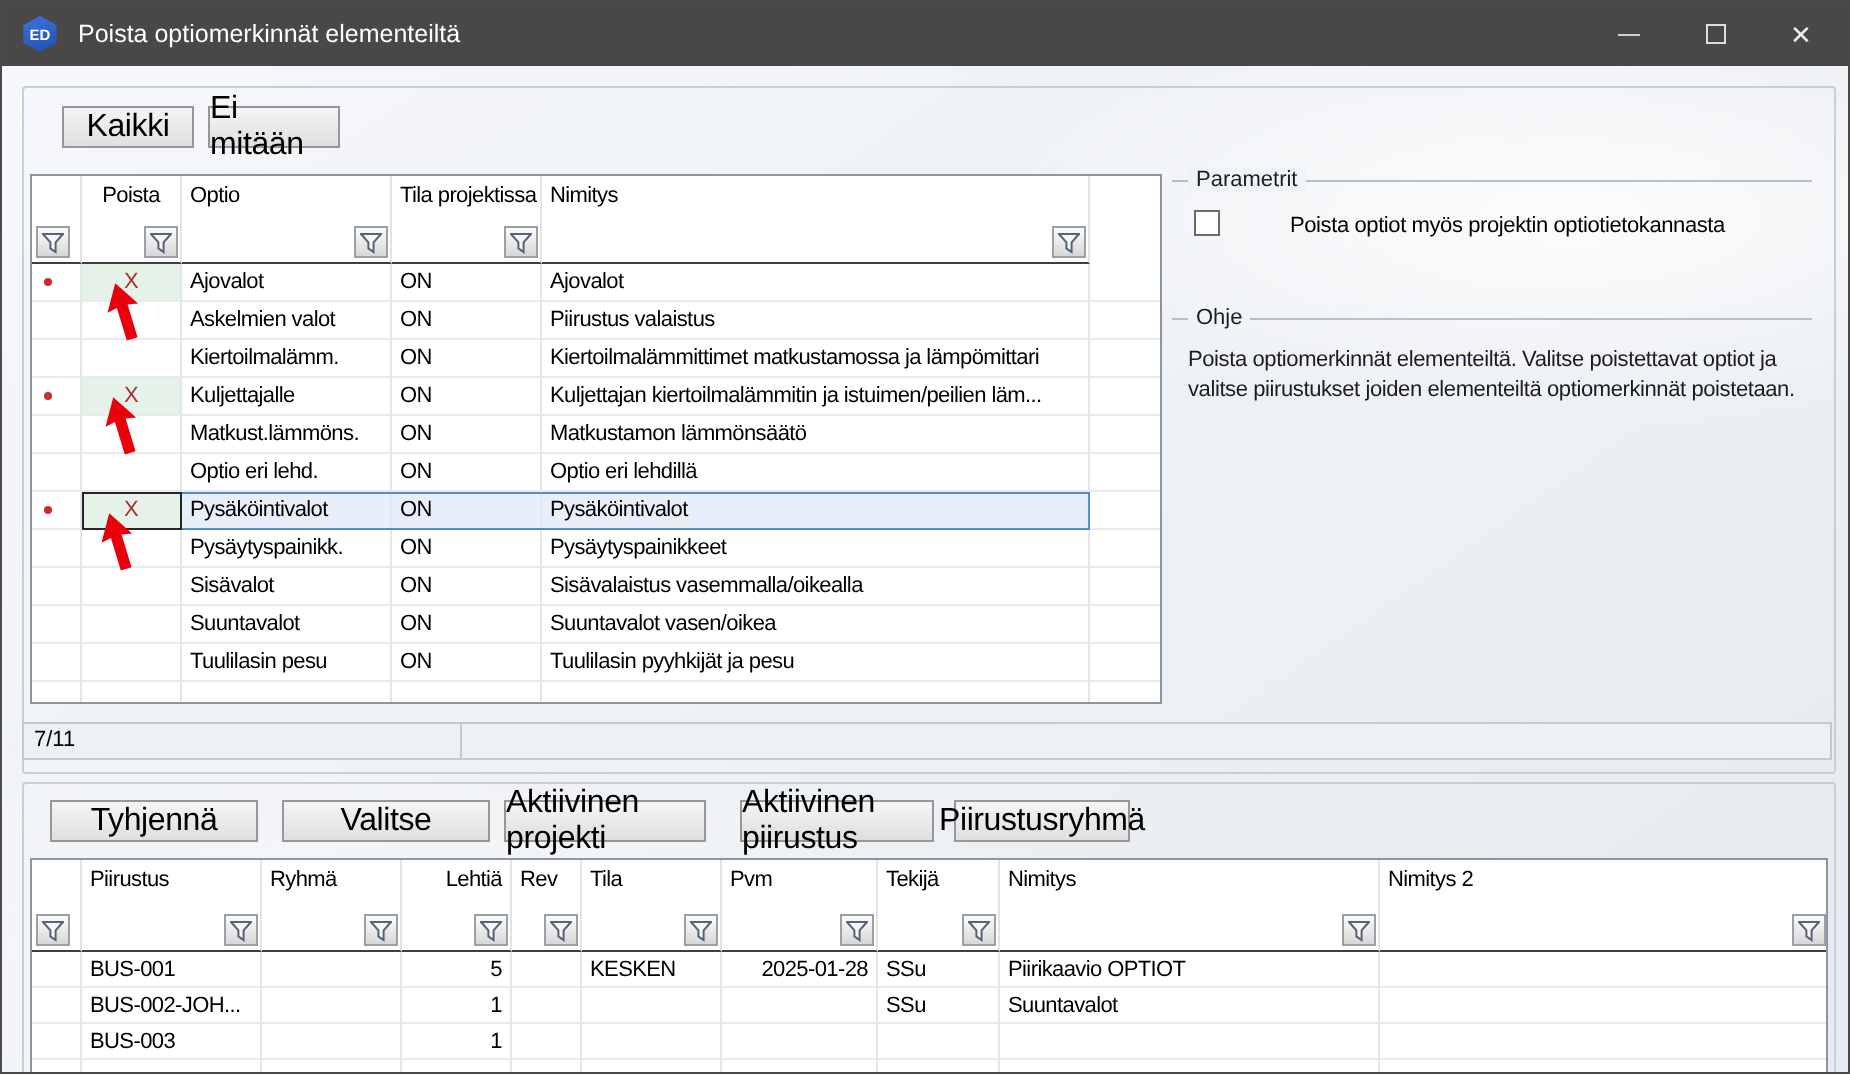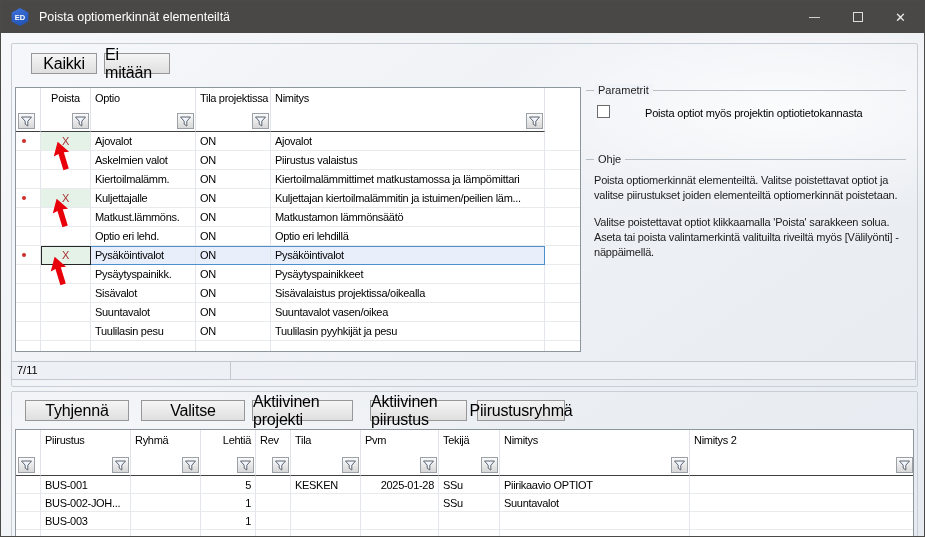--- a/index.html
+++ b/index.html
@@ -173,21 +173,21 @@
       <div class="cell" style="left: 0px; top: 177px; width: 25px; height: 19px;"></div>
       <div class="cell" style="left: 25px; top: 177px; width: 50px; height: 19px;"></div>
       <div class="cell" style="left: 75px; top: 177px; width: 105px; height: 19px;">Pysäytyspainikk.</div>
       <div class="cell" style="left: 180px; top: 177px; width: 75px; height: 19px;">ON</div>
       <div class="cell" style="left: 255px; top: 177px; width: 274px; height: 19px;">Pysäytyspainikkeet</div>
       <div class="cell" style="left: 529px; top: 177px; width: 37px; height: 19px;"></div>
       <div class="cell" style="left: 0px; top: 196px; width: 25px; height: 19px;"></div>
       <div class="cell" style="left: 25px; top: 196px; width: 50px; height: 19px;"></div>
       <div class="cell" style="left: 75px; top: 196px; width: 105px; height: 19px;">Sisävalot</div>
       <div class="cell" style="left: 180px; top: 196px; width: 75px; height: 19px;">ON</div>
-      <div class="cell" style="left: 255px; top: 196px; width: 274px; height: 19px;">Sisävalaistus projektissa/oikealla</div>
+      <div class="cell" style="left: 255px; top: 196px; width: 274px; height: 19px;">Sisävalaistus vasemmalla/oikealla</div>
       <div class="cell" style="left: 529px; top: 196px; width: 37px; height: 19px;"></div>
       <div class="cell" style="left: 0px; top: 215px; width: 25px; height: 19px;"></div>
       <div class="cell" style="left: 25px; top: 215px; width: 50px; height: 19px;"></div>
       <div class="cell" style="left: 75px; top: 215px; width: 105px; height: 19px;">Suuntavalot</div>
       <div class="cell" style="left: 180px; top: 215px; width: 75px; height: 19px;">ON</div>
       <div class="cell" style="left: 255px; top: 215px; width: 274px; height: 19px;">Suuntavalot vasen/oikea</div>
       <div class="cell" style="left: 529px; top: 215px; width: 37px; height: 19px;"></div>
       <div class="cell" style="left: 0px; top: 234px; width: 25px; height: 19px;"></div>
       <div class="cell" style="left: 25px; top: 234px; width: 50px; height: 19px;"></div>
       <div class="cell" style="left: 75px; top: 234px; width: 105px; height: 19px;">Tuulilasin pesu</div>
@@ -208,21 +208,20 @@
   <div class="hline-group" style="left:585px;top:89px;width:320px;">
     <span class="glabel">Parametrit</span>
   </div>
   <div class="checkbox" style="left:596px;top:104px;"></div>
   <div class="cblabel" style="left:644px;top:106px;">Poista optiot myös projektin optiotietokannasta</div>
 
   <div class="hline-group" style="left:585px;top:158px;width:320px;">
     <span class="glabel">Ohje</span>
   </div>
   <div class="helptext" style="left:593px;top:172px;">Poista optiomerkinnät elementeiltä. Valitse poistettavat optiot ja valitse piirustukset joiden elementeiltä optiomerkinnät poistetaan.</div>
-  <div class="helptext" style="left:593px;top:214px;">Valitse poistettavat optiot klikkaamalla 'Poista' sarakkeen solua. Aseta tai poista valintamerkintä valituilta riveiltä myös [Välilyönti] -näppäimellä.</div>
 
   <div class="groupbox" style="left:10px;top:390px;width:905px;height:160px;"></div>
 
   <div class="btn" style="left:24px;top:399px;width:104px;">Tyhjennä</div>
   <div class="btn" style="left:140px;top:399px;width:104px;">Valitse</div>
   <div class="btn" style="left:251px;top:399px;width:101px;">Aktiivinen projekti</div>
   <div class="btn" style="left:369px;top:399px;width:97px;">Aktiivinen piirustus</div>
   <div class="btn" style="left:476px;top:399px;width:88px;">Piirustusryhmä</div>
 
   <div class="grid" id="bottom-grid" style="left:14px;top:428px;width:899px;height:109px;">

